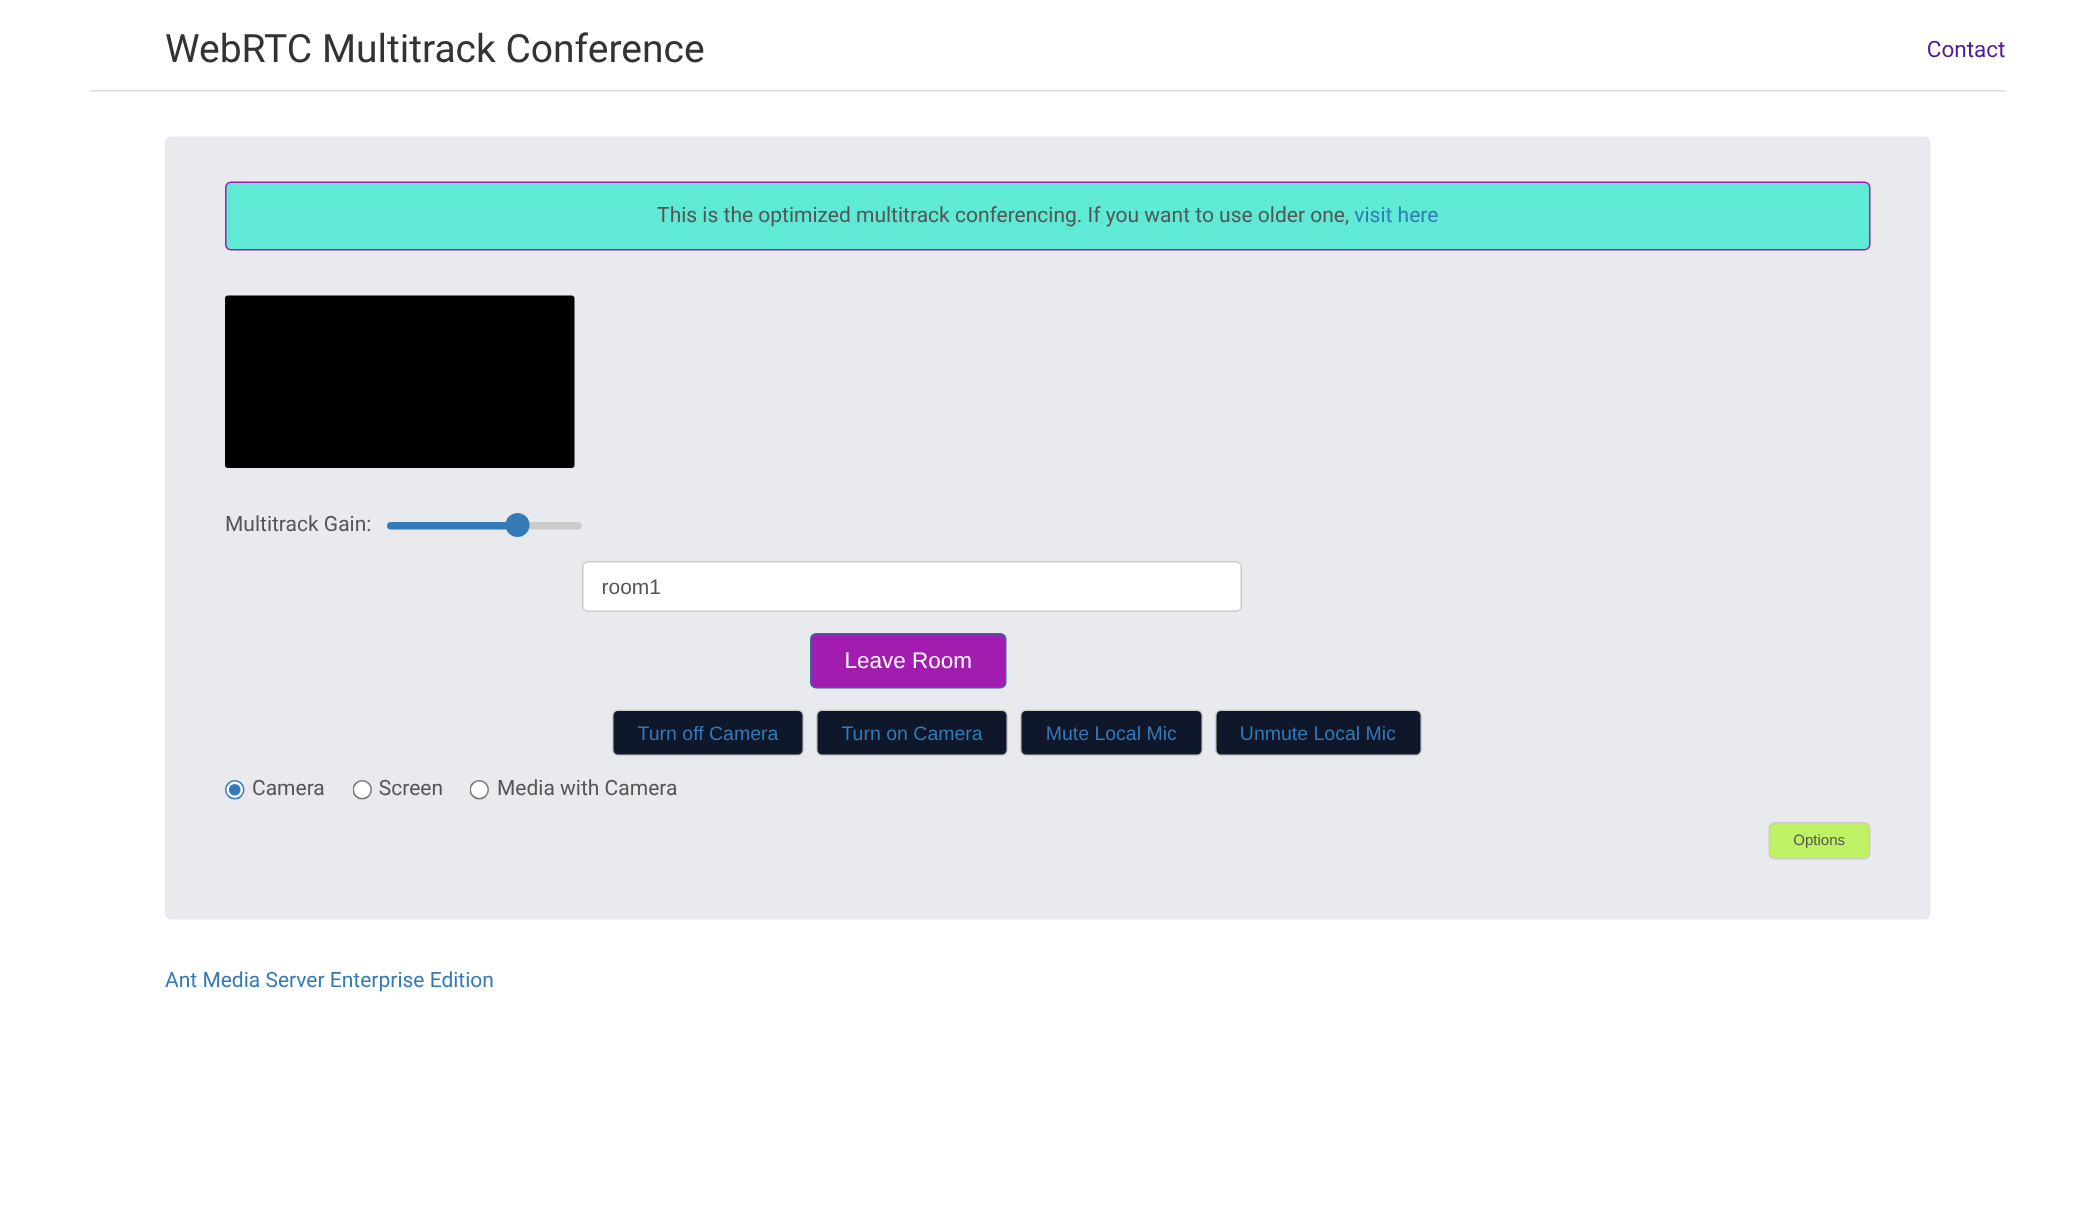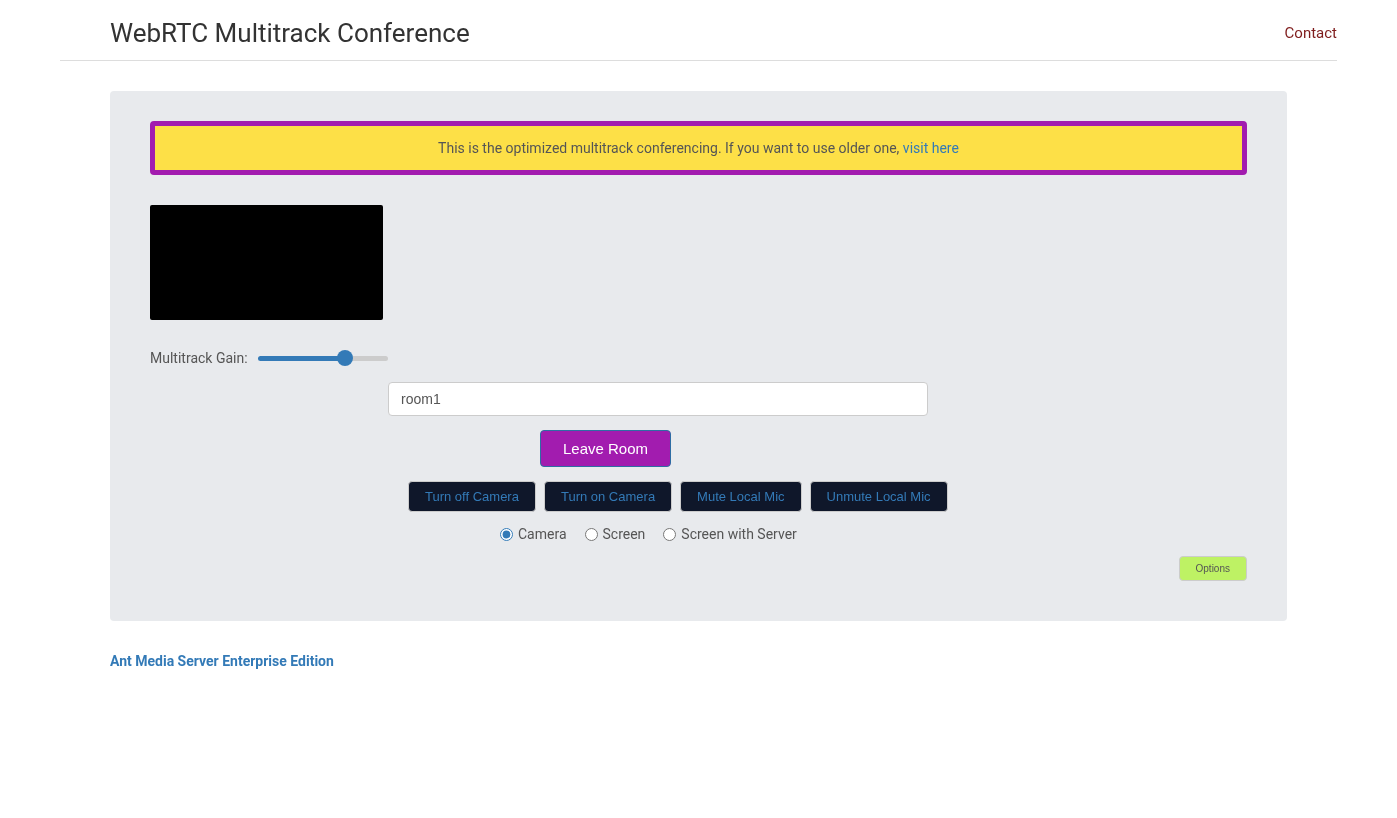--- a/index.html
+++ b/index.html
@@ -25,43 +25,43 @@
     }
 
     .header-title {
       font-size: 26px;
       font-weight: 400;
       color: #333;
     }
 
     .header-contact {
       font-size: 15px;
-      color: #7f1d1d;
+      color: #4c1d95;
       text-decoration: none;
       cursor: pointer;
     }
 
     .header-divider {
       border: none;
       border-top: 1px solid #ddd;
       margin: 0 60px 0 60px;
     }
 
     
     .main-container {
       margin: 30px 110px;
       background-color: #e8eaed;
       border-radius: 4px;
       padding: 30px 40px 40px 40px;
     }
 
     
     .info-banner {
-      background-color: #fde047;
-      border: 5px solid #a21caf;
+      background-color: #5eead4;
+      border: 1px solid #a21caf;
       border-radius: 4px;
       padding: 14px 20px;
       text-align: center;
       font-size: 14px;
       color: #555;
       margin-bottom: 30px;
     }
 
     .info-banner a {
       color: #337ab7;
@@ -115,21 +115,21 @@
 
     
     .room-input-row {
       display: flex;
       align-items: center;
       margin-bottom: 14px;
       margin-left: 238px;
     }
 
     .room-input {
-      width: 540px;
+      width: 440px;
       padding: 8px 12px;
       font-size: 14px;
       border: 1px solid #ccc;
       border-radius: 4px;
       background: #fff;
       outline: none;
       color: #555;
     }
 
     
@@ -182,21 +182,20 @@
       border: 1px solid #ccc;
       border-radius: 4px;
       cursor: pointer;
     }
 
     
     .radio-row {
       display: flex;
       align-items: flex-start;
       gap: 18px;
-      margin-left: 350px;
       margin-bottom: 14px;
     }
 
     .radio-label {
       display: flex;
       align-items: center;
       gap: 5px;
       font-size: 14px;
       color: #555;
       cursor: pointer;
@@ -227,21 +226,20 @@
     
     .footer {
       margin: 30px 110px;
     }
 
     .footer-link {
       font-size: 14px;
       color: #337ab7;
       text-decoration: none;
       cursor: pointer;
-      font-weight: bold;
     }
   </style>
 </head>
 <body>
 
 <div class="header">
   <h1 class="header-title">WebRTC Multitrack Conference</h1>
   <a class="header-contact">Contact</a>
 </div>
 
@@ -280,21 +278,21 @@
     <label class="radio-label">
       <input type="radio" name="source" value="camera" checked="" style="">
       <span>Camera</span>
     </label>
     <label class="radio-label">
       <input type="radio" name="source" value="screen" style="">
       <span>Screen</span>
     </label>
     <label class="radio-label">
       <input type="radio" name="source" value="screen-with-camera" style="">
-      <span>Screen with Server</span>
+      <span>Media with Camera</span>
     </label>
   </div>
 
   <div class="options-row">
     <button class="btn-options">Options</button>
   </div>
 
 </div>
 
 <div class="footer">

